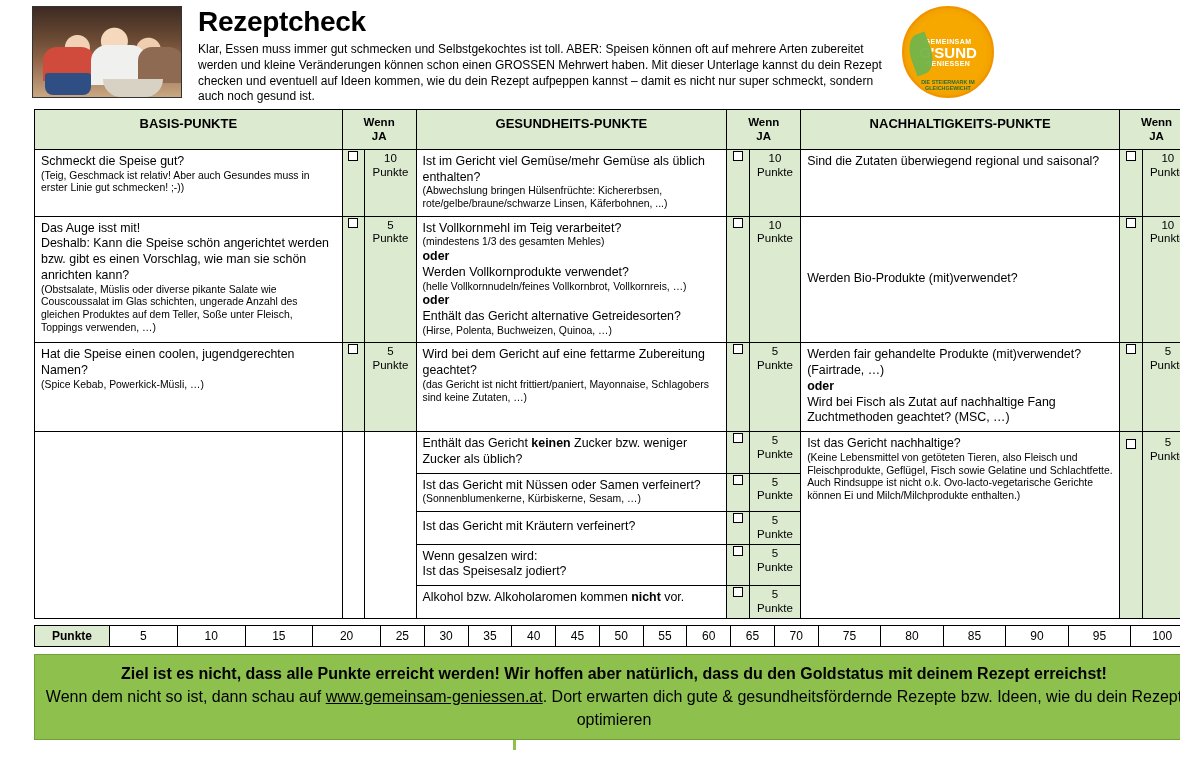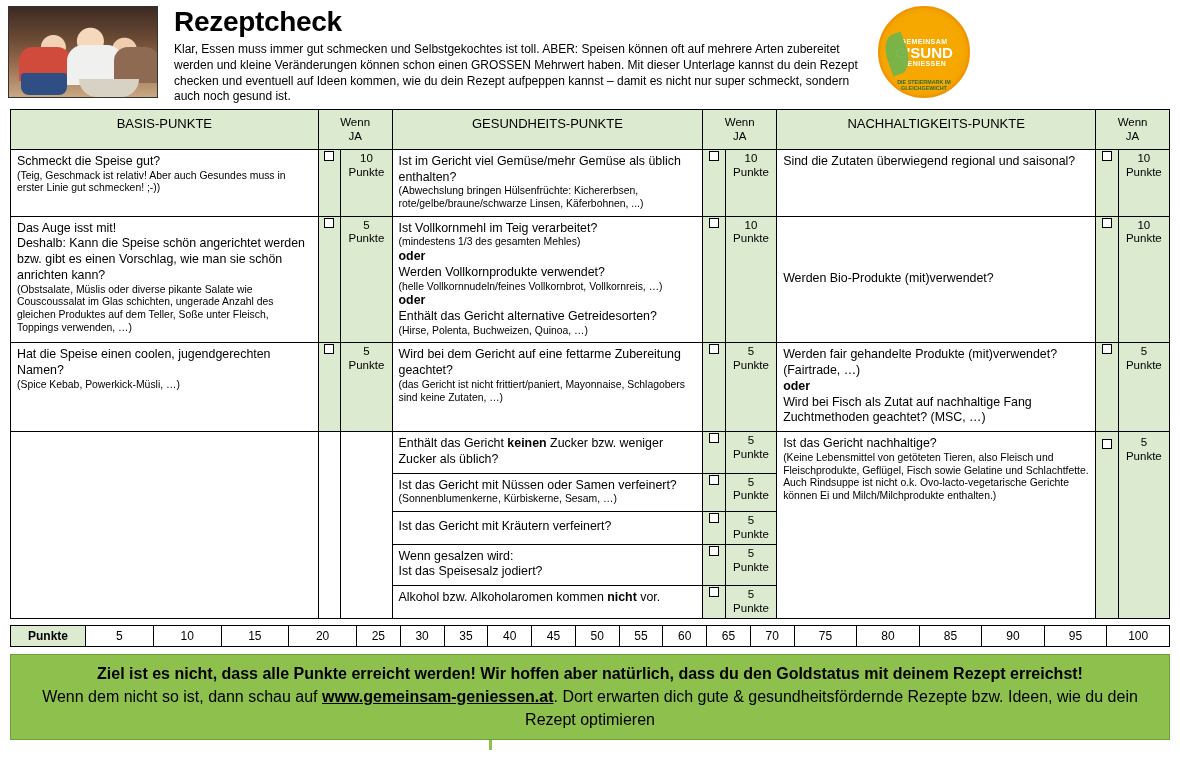--- a/index.html
+++ b/index.html
@@ -5,21 +5,21 @@
   * { box-sizing: border-box; }
   html, body { margin:0; padding:0; }
   body {
     width:1180px; height:759px;
     font-family:"Liberation Sans", sans-serif;
     background:#ffffff;
     color:#000;
     font-size:12px;
     overflow:hidden;
   }
-  .page { position:relative; width:980px; height:759px; }
+  .page { position:relative; width:980px; height:759px;margin-left:24px; }
 
   
   .header { display:flex; align-items:flex-start; padding:6px 10px 4px 8px; }
   .photo {
     width:150px; height:92px; flex:0 0 150px;
     border:1px solid #333;
     background:
       radial-gradient(circle at 30% 45%, #f2d2b6 0 12px, transparent 13px),
       radial-gradient(circle at 55% 38%, #f6d9bd 0 13px, transparent 14px),
       radial-gradient(circle at 78% 48%, #f0cdae 0 12px, transparent 13px),
@@ -54,21 +54,21 @@
   .logo .l2 { font-size:15px; font-weight:bold; color:#ffffff; line-height:1; }
   .logo .l3 { font-size:7px; font-weight:bold; color:#fff; letter-spacing:.4px; }
   .logo .l4 { position:absolute; bottom:5px; font-size:5.4px; color:#2f6b2f; font-weight:bold; width:100%; text-align:center;}
   .logo .leaf { position:absolute; left:6px; top:26px; width:22px; height:40px; background:#74b44a; border-radius:60% 0 60% 0; transform:rotate(-20deg); opacity:.95;}
 
   
   .tbl-wrap { padding:0 10px; }
   table.main { border-collapse:collapse; width:1160px; table-layout:fixed; }
   table.main td, table.main th { border:1px solid #000; vertical-align:top; }
   .colhead {
-    background:#dcead0; text-align:center; font-weight:normal; font-size:13px;
+    background:#dcead0; text-align:center; font-weight:bold; font-size:13px;
     padding:6px 2px; vertical-align:middle;
   }
   .colhead.small { font-size:11.5px; line-height:1.15; }
   .qcell { padding:4px 6px 5px 6px; font-size:12.4px; line-height:1.27; }
   .qcell .sub { font-size:10.4px; line-height:1.22; display:block; }
   .chk { background:#dcead0; text-align:center; vertical-align:middle; padding:0; }
   .chk .box { width:10px; height:10px; border:1px solid #000; background:#fff; display:inline-block; }
   .pts { background:#dcead0; text-align:center; vertical-align:middle; font-size:11.5px; line-height:1.2; padding:2px; }
   .gap { background:#fff; }
 
@@ -81,21 +81,21 @@
   td.status { background:#dcead0; font-weight:bold; font-size:12.5px; }
 
   
   .footer {
     margin:7px 10px 0 10px; width:1160px;
     background:#8ec04e; border:1px solid #6f9f37;
     text-align:center; padding:7px 8px 8px 8px;
     font-size:16px; line-height:1.45; font-weight:bold; color:#000000;
   }
   .footer .l2 { font-weight:normal; }
-  .footer .l2 u { text-decoration:underline;font-weight:bold; }
+  .footer .l2 u { text-decoration:underline; }
   .footer-stem { width:3px; height:10px; background:#8ec04e; margin:0 auto; }
 </style>
 </head>
 <body>
 
 <div class="page">
 
   <div class="header">
     <div class="photo">
       <div class="shirt1"></div>

